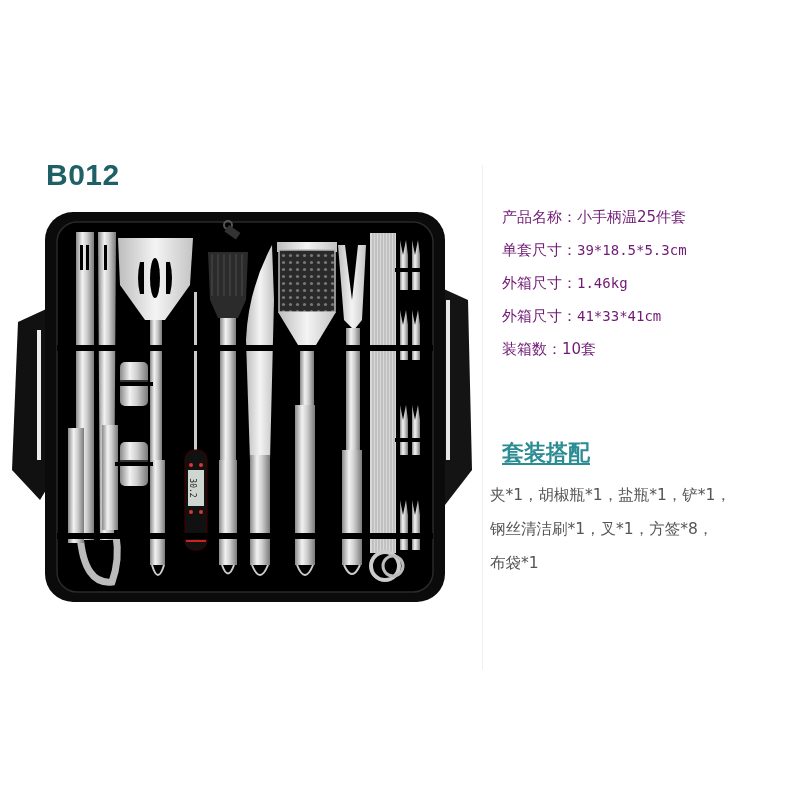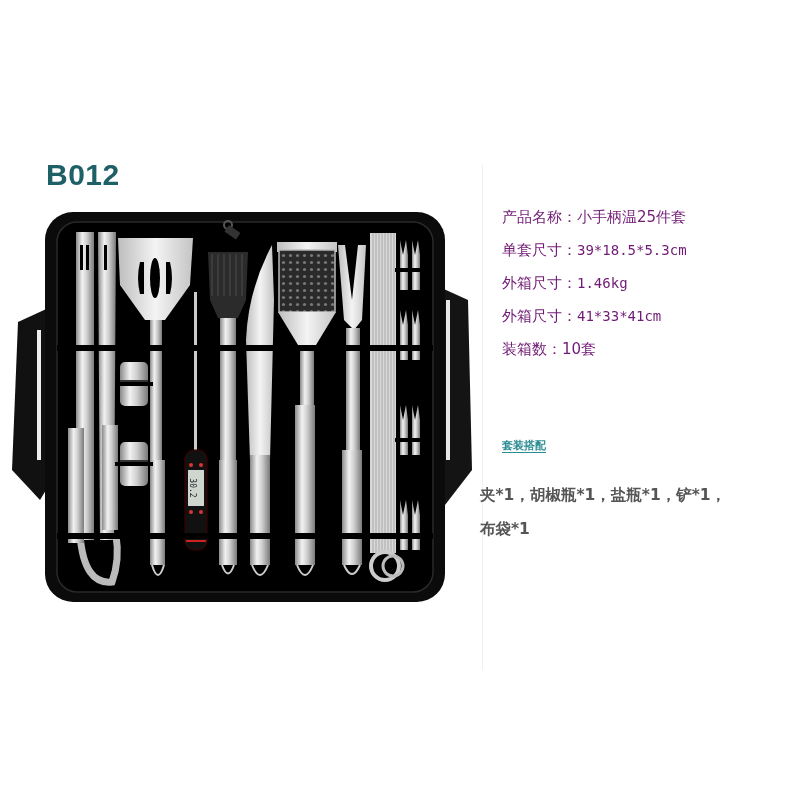--- a/index.html
+++ b/index.html
@@ -21,25 +21,25 @@
 
     .specs { position: absolute; left: 502px; top: 203px; width: 290px; }
     .spec-row {
       font-size: 15px; color: #701a75; height: 33px; line-height: 28px; white-space: nowrap;
       font-family: "DejaVu Sans", "Liberation Sans", sans-serif;
     }
     .spec-row .val { font-family: "DejaVu Sans Mono", "Liberation Mono", monospace; font-size: 14px; }
 
     .section-link {
       position: absolute; left: 502px; top: 438px;
-      font-size: 11px; color: #2b8c93; font-weight: bold;
+      font-size: 22px; color: #2b8c93; font-weight: bold;
       text-decoration: underline; text-underline-offset: 3px;
     }
 
-    .contents { position: absolute; left: 480px; top: 480px; width: 295px; font-weight: bold; }
+    .contents { position: absolute; left: 490px; top: 480px; width: 295px; }
     .contents-line {
       font-size: 15.5px; color: #555555; height: 34px; line-height: 30px; white-space: nowrap;
     }
   </style>
 </head>
 <body>
 
 <div class="model-title">B012</div>
 
 <div class="product-image">
@@ -219,14 +219,15 @@
   </div>
   <div class="spec-row">
     <span>装箱数：</span><span>10套</span>
   </div>
 </div>
 
 <a class="section-link">套装搭配</a>
 
 <div class="contents">
   <div class="contents-line">夹*1，胡椒瓶*1，盐瓶*1，铲*1，</div>
+  <div class="contents-line">钢丝清洁刷*1，叉*1，方签*8，</div>
   <div class="contents-line">布袋*1</div>
 </div>
 
 </body></html>

